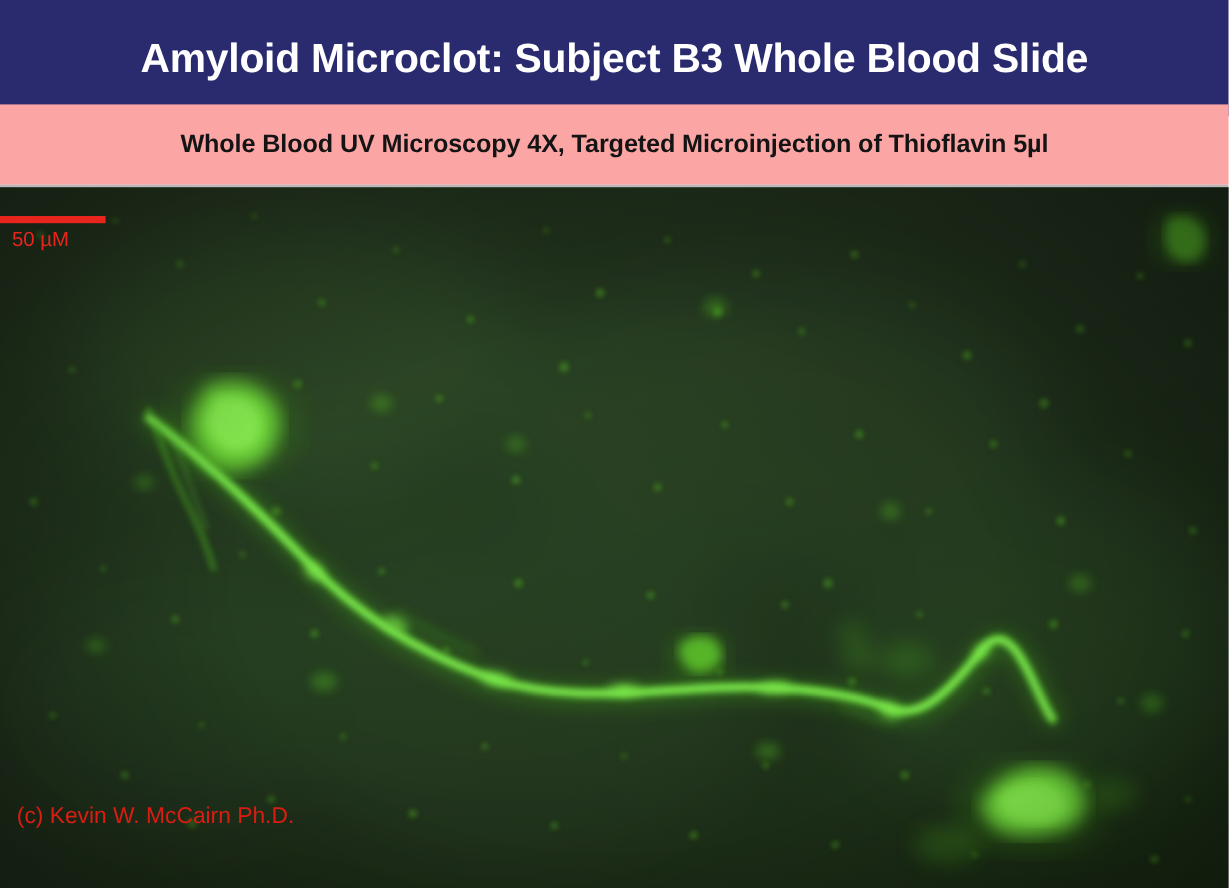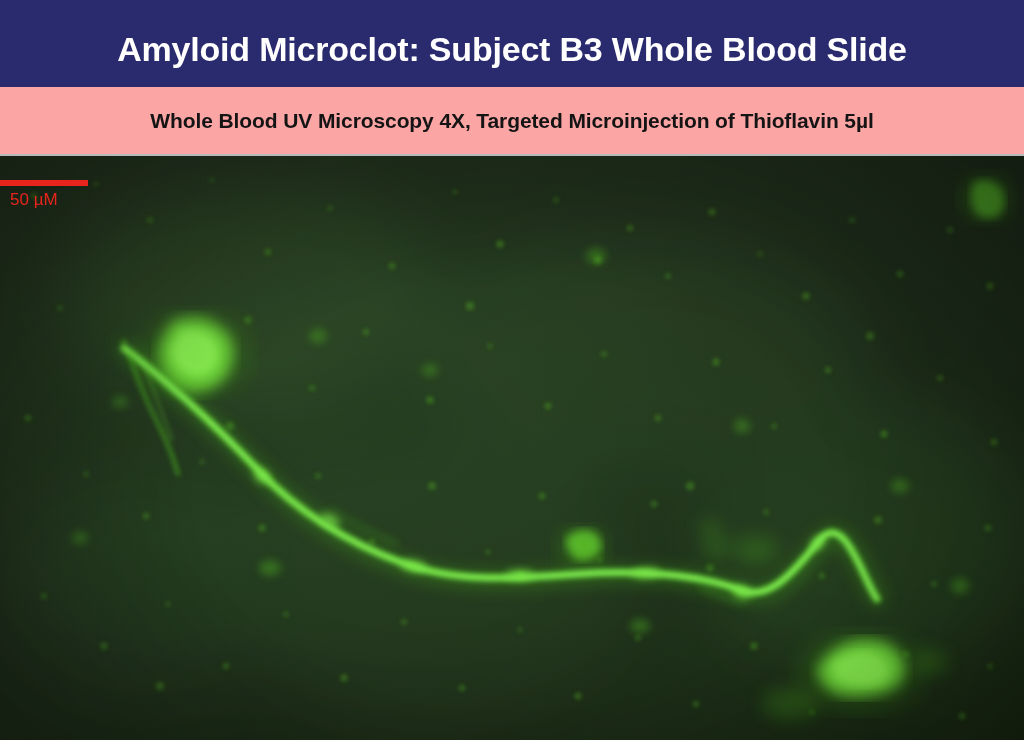--- a/index.html
+++ b/index.html
@@ -349,15 +349,16 @@
       </g>
     </svg>
 
     <div id="micro-vignette"></div>
 
     <div id="scalebar-group">
       <div id="scalebar-line"></div>
       <div id="scalebar-label">50 µM</div>
     </div>
 
+    <div id="copyright-text">(c) Kevin W. McCairn Ph.D.</div>
 
   </div>
 </div>
 
 </body></html>

